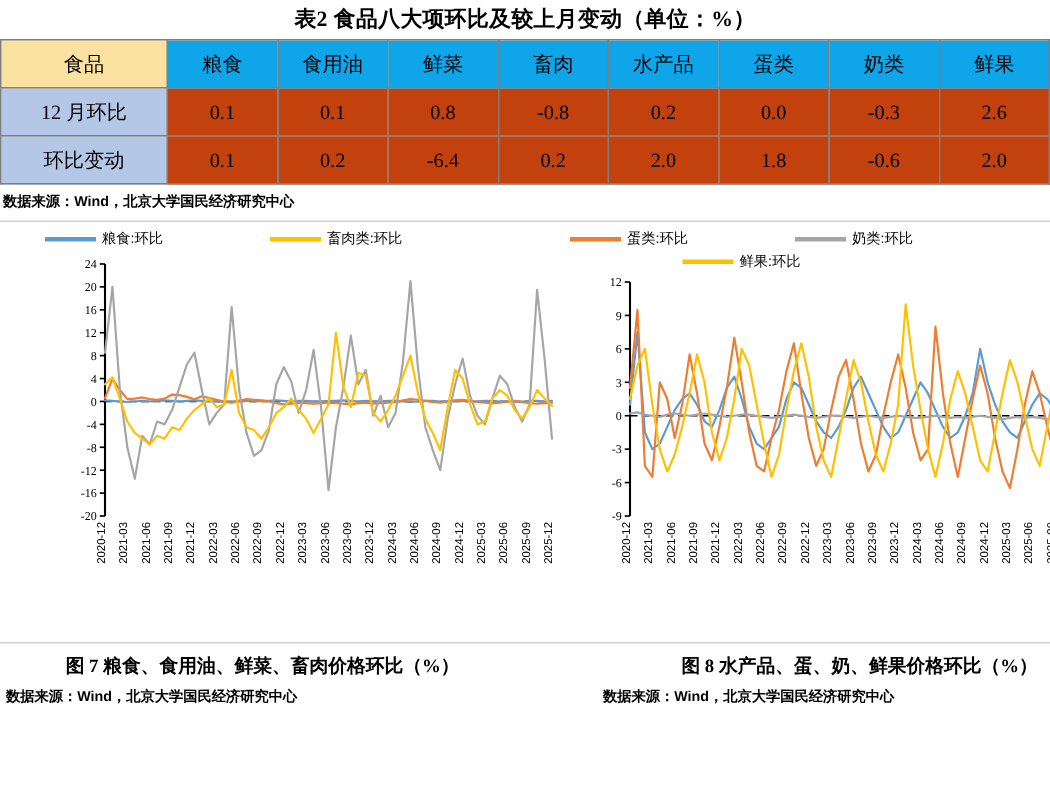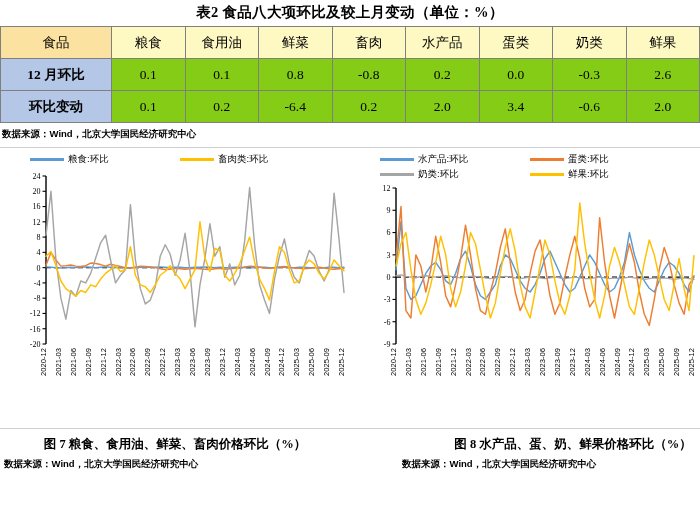--- a/index.html
+++ b/index.html
@@ -29,23 +29,23 @@
   }
   table.tbl td{
     border:1px solid #7f7f7f;
     text-align:center;
     vertical-align:middle;
     height:31px;
     font-size:13.5px;
     padding:0;
   }
   td.c-corner{background:#FCE2A0;font-size:13.5px;}
-  td.c-head{background:#fef9c3;}
-  td.c-rowlab{background:#B4C7E7;font-weight:bold;}
-  td.c-data{background:#84cc16;font-family:"Liberation Serif","DejaVu Serif",serif;}
+  td.c-head{background:#0ea5e9;}
+  td.c-rowlab{background:#B4C7E7;}
+  td.c-data{background:#c2410c;font-family:"Liberation Serif","DejaVu Serif",serif;}
   .w-first{width:110px;}
 
   .src{
     font-size:9.5px;
     font-weight:700;
     padding:5px 0 0 2px;
     font-family:"Liberation Sans","DejaVu Sans",sans-serif;
   }
 
   
@@ -74,21 +74,21 @@
   .legend .lg{
     display:flex;align-items:center;
     width:140px;
     margin:1px 5px;
   }
   .legend .swatch{
     display:inline-block;width:34px;height:2.5px;margin-right:4px;flex:0 0 auto;
   }
   .legend .lgtext{white-space:nowrap;}
 
-  .plot{position:absolute;left:0;top:0;width:350px;height:280px;}
+  .plot{position:absolute;left:0;top:0;width:350px;height:280px;padding-left:24px;}
   .plot svg{display:block;}
 
   .ytick{font-size:8px;font-family:"Liberation Serif","DejaVu Serif",serif;fill:#000;}
   .xtick{font-size:7.6px;font-family:"Liberation Sans","DejaVu Sans",sans-serif;fill:#000;}
 
   
   .captions{position:relative;width:700px;height:auto;margin-top:7px;}
   .capcol{position:absolute;top:0;width:350px;}
   .capcol.left{left:0;}
   .capcol.right{left:350px;margin-left:48px;}
@@ -139,21 +139,21 @@
           <td class="c-data">2.6</td>
         </tr>
 
         <tr>
           <td class="c-rowlab w-first">环比变动</td>
           <td class="c-data">0.1</td>
           <td class="c-data">0.2</td>
           <td class="c-data">-6.4</td>
           <td class="c-data">0.2</td>
           <td class="c-data">2.0</td>
-          <td class="c-data">3.4</td>
+          <td class="c-data">1.8</td>
           <td class="c-data">-0.6</td>
           <td class="c-data">2.0</td>
         </tr>
       </tbody>
     </table>
 
     <div class="src">数据来源：Wind，北京大学国民经济研究中心</div>
   </div>
 
   <div class="charts">
@@ -222,24 +222,20 @@
             <text x="0" y="0" class="xtick" text-anchor="end" transform="translate(314.20,200) rotate(-90)">2025-06</text>
             <text x="0" y="0" class="xtick" text-anchor="end" transform="translate(329.10,200) rotate(-90)">2025-09</text>
             <text x="0" y="0" class="xtick" text-anchor="end" transform="translate(344.00,200) rotate(-90)">2025-12</text>
           </svg>
       </div>
     </div>
 
     <div class="chart-panel right">
       <div class="legend">
         <div class="lg">
-          <span class="swatch" style="background:#5B9BD5"></span>
-          <span class="lgtext">水产品:环比</span>
-        </div>
-        <div class="lg">
           <span class="swatch" style="background:#ED7D31"></span>
           <span class="lgtext">蛋类:环比</span>
         </div>
         <div class="lg">
           <span class="swatch" style="background:#A5A5A5"></span>
           <span class="lgtext">奶类:环比</span>
         </div>
         <div class="lg">
           <span class="swatch" style="background:#FFC000"></span>
           <span class="lgtext">鲜果:环比</span>

